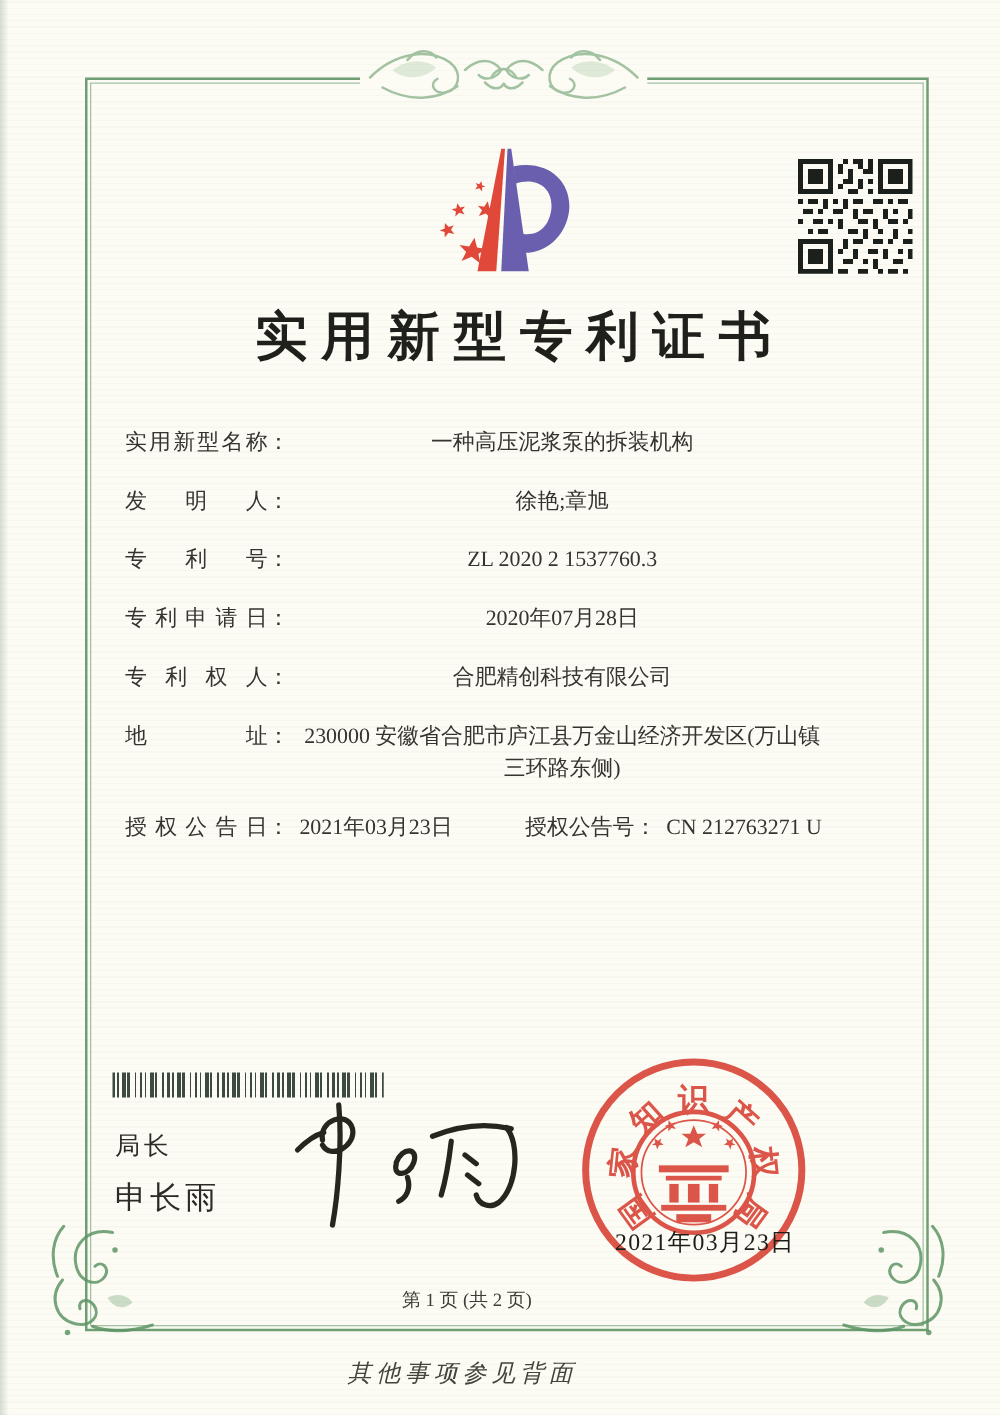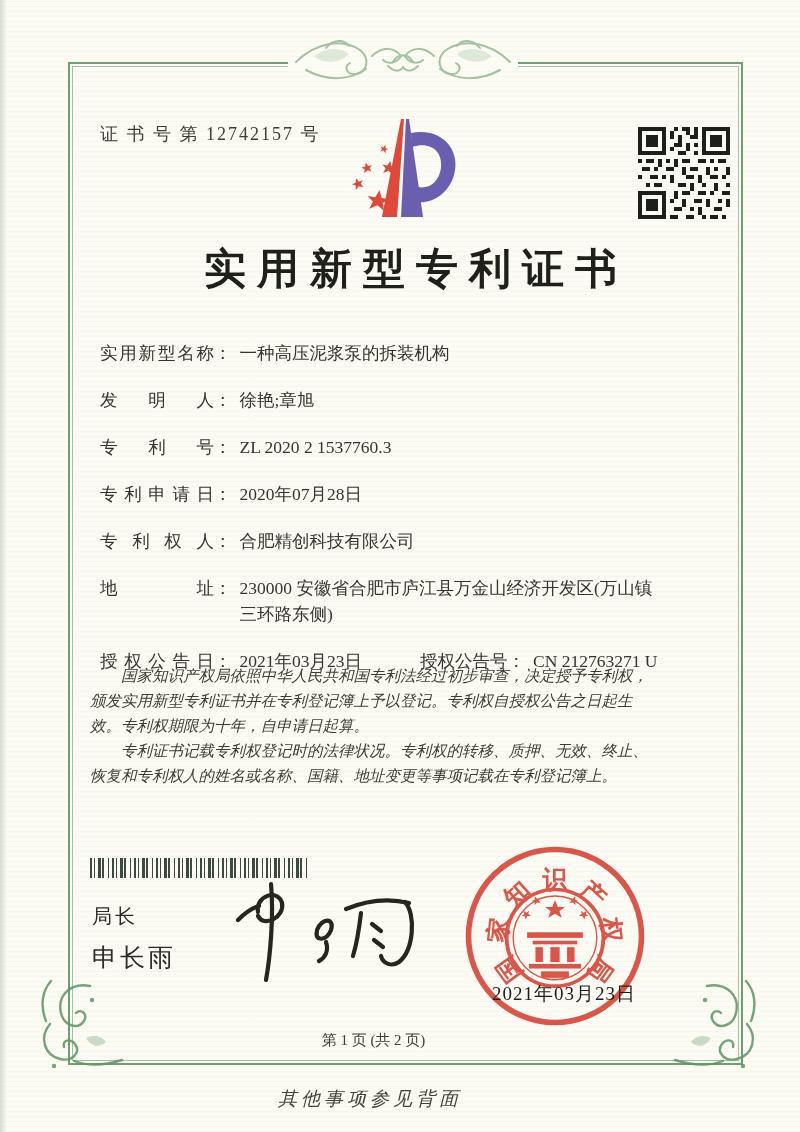--- a/index.html
+++ b/index.html
@@ -26,21 +26,21 @@
   .qr   { position:absolute; left:638px; top:127px; width:92px; height:92px; }
 
   .title { position:absolute; left:68px; top:241px; width:685px; text-align:center;
     font-size:42px; font-weight:600; letter-spacing:11px; text-indent:11px;
     color:#1f1f1b; }
 
   .fields { position:absolute; left:100px; top:340px; width:560px; font-size:17.5px; }
   .f-row { display:flex; margin-bottom:21px; line-height:26px; }
   .f-label { width:114px; flex:none; text-align:justify; text-align-last:justify; }
   .f-colon { flex:none; margin-right:8px; }
-  .f-value { width:462px; }
+  .f-value { width:462px;text-align:center; }
   .grant-row { display:flex; line-height:26px; margin-top:1px; }
   .grant-row .pair { display:flex; }
   .grant-row .pair1 { width:320px; flex:none; }
 
   .paragraphs { position:absolute; left:90px; top:663px; width:566px;
     font-size:15.5px; line-height:25px; font-style:italic; color:#3d3c33; }
   .paragraphs p { margin:0; text-indent:2em; }
 
   .barcode { position:absolute; left:90px; top:858px; width:217px; height:20px;
     background:repeating-linear-gradient(90deg,
@@ -108,21 +108,20 @@
       <path d="M60,10 C40,6 27,20 31,37 C34,50 48,54 54,45 C58,38 51,32 46,37"></path>
       <path d="M20,48 C9,61 14,79 30,83 C43,86 51,76 45,68 C40,62 32,64 34,71"></path>
       <path d="M44,85 C60,91 76,89 92,84"></path>
       <path d="M16,45 C10,30 12,15 21,5"></path>
       <path d="M56,62 C64,58 72,60 76,66 C70,72 61,71 56,62" fill="#8ab48a" stroke="none" opacity="0.5"></path>
       <circle cx="62" cy="24" r="2.2" fill="#5f9565" stroke="none"></circle>
       <circle cx="24" cy="90" r="2.2" fill="#5f9565" stroke="none"></circle>
     </g>
   </svg>
 
-  <div class="cert-no">证 书 号 第 12742157 号</div>
 
   <svg class="logo" viewBox="0 0 135 122">
     <defs>
       <path id="star" d="M0,-10 L2.9,-3.1 10,-3.1 4.5,1.2 6.9,8.1 0,4 -6.9,8.1 -4.5,1.2 -10,-3.1 -2.9,-3.1 Z"></path>
     </defs>
     <path d="M76,20 C108,14 126,38 119,62 C113,83 93,93 77,88 L79,73 C94,78 104,69 106,55 C108,38 95,28 77,34 Z" fill="#6a5fae"></path>
     <path d="M66,6 L69,6 L62,104 L47,104 Z" fill="#e0483a"></path>
     <path d="M71,6 L74,6 L88,104 L66,104 Z" fill="#6a5fae"></path>
     <g fill="#e0483a">
       <use href="#star" transform="translate(49,36) scale(0.42) rotate(18)"></use>
@@ -191,24 +190,20 @@
         <span>2021年03月23日</span>
       </span>
       <span class="pair">
         <span>授权公告号</span>
           <span class="f-colon">：</span>
         <span>CN 212763271 U</span>
       </span>
     </div>
   </div>
 
-  <div class="paragraphs">
-    <p>国家知识产权局依照中华人民共和国专利法经过初步审查，决定授予专利权，颁发实用新型专利证书并在专利登记簿上予以登记。专利权自授权公告之日起生效。专利权期限为十年，自申请日起算。</p>
-    <p>专利证书记载专利权登记时的法律状况。专利权的转移、质押、无效、终止、恢复和专利权人的姓名或名称、国籍、地址变更等事项记载在专利登记簿上。</p>
-  </div>
 
   <div class="barcode"></div>
 
   <div class="sig-title">局长</div>
   <div class="sig-name">申长雨</div>
 
   <svg class="signature" viewBox="0 0 200 118">
     <g stroke="#26261f" stroke-width="4.2" fill="none" stroke-linecap="round" stroke-linejoin="round">
       <path d="M16,42 C24,34 30,30 37,28"></path>
       <path d="M36,34 C33,18 56,10 60,25 C63,39 42,50 36,38"></path>

